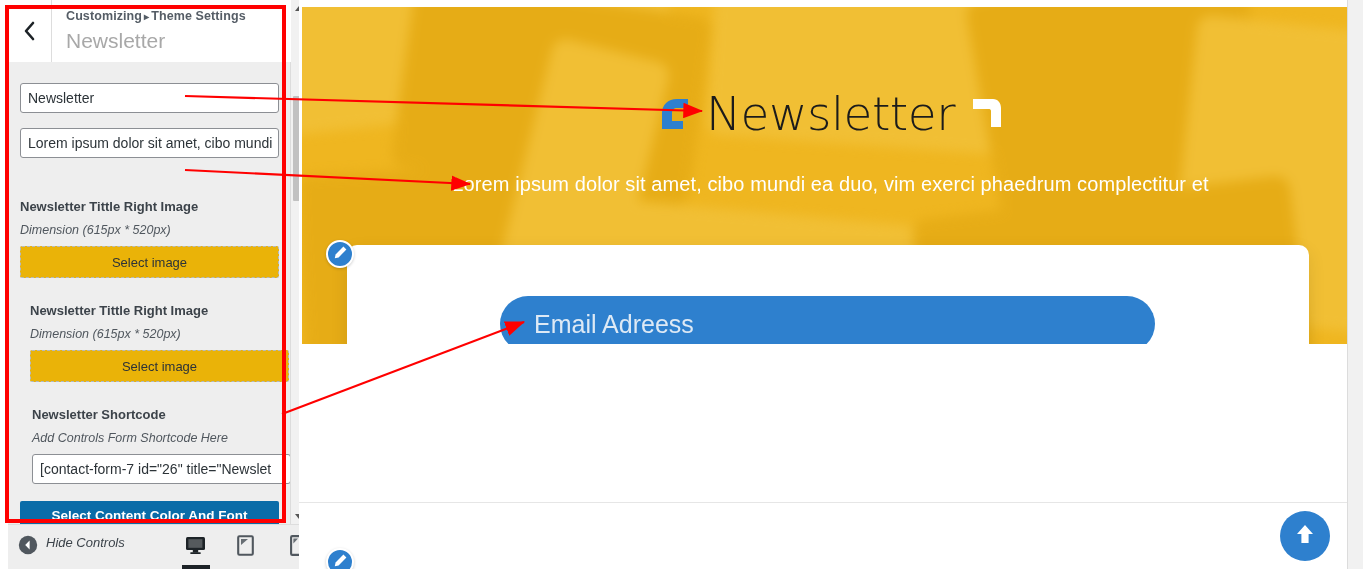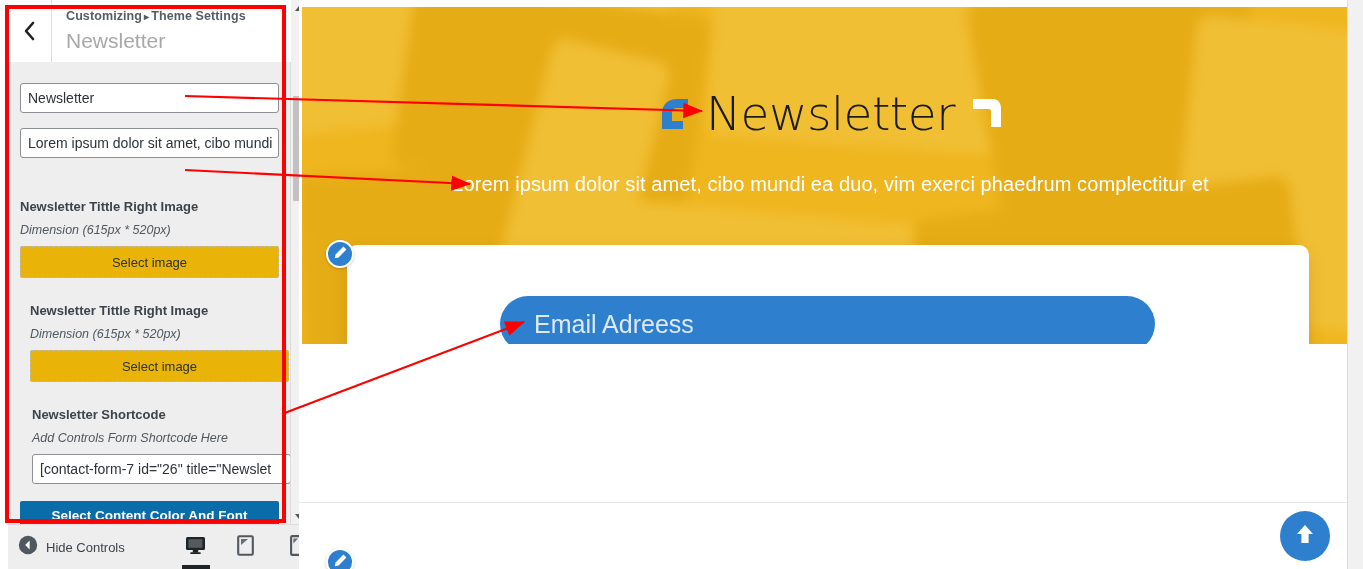--- a/index.html
+++ b/index.html
@@ -112,21 +112,21 @@
     position: absolute; left: 2px; top: 96px; width: 12px; height: 105px;
     background: #c1c1c1; border-radius: 1px;
   }
 
   
   #sidebar-footer {
     position: absolute; left: 0; bottom: 0; width: 299px; height: 45px;
     background: #eeeeee; border-top: 1px solid #ddd;
     display: flex; align-items: center;
   }
-  #hide-controls { display: flex; align-items: center; margin-left: 10px; cursor: pointer; }
+  #hide-controls { display: flex; align-items: flex-start; margin-left: 10px; cursor: pointer; font-style: italic; }
   #hide-controls .lbl { font-size: 13px; color: #3c434a; margin-left: 8px; }
   #devices { margin-left: 60px; display: flex; align-items: center; gap: 28px; }
   .dev { position: relative; cursor: pointer; width: 22px; height: 26px;
          display: flex; align-items: center; justify-content: center; }
   .dev .ul { position: absolute; bottom: -9px; left: -3px; width: 28px; height: 4px; background: #1d2327; }
 
   
   #preview {
     position: absolute; left: 299px; top: 0;
     width: 1064px; height: 569px;

